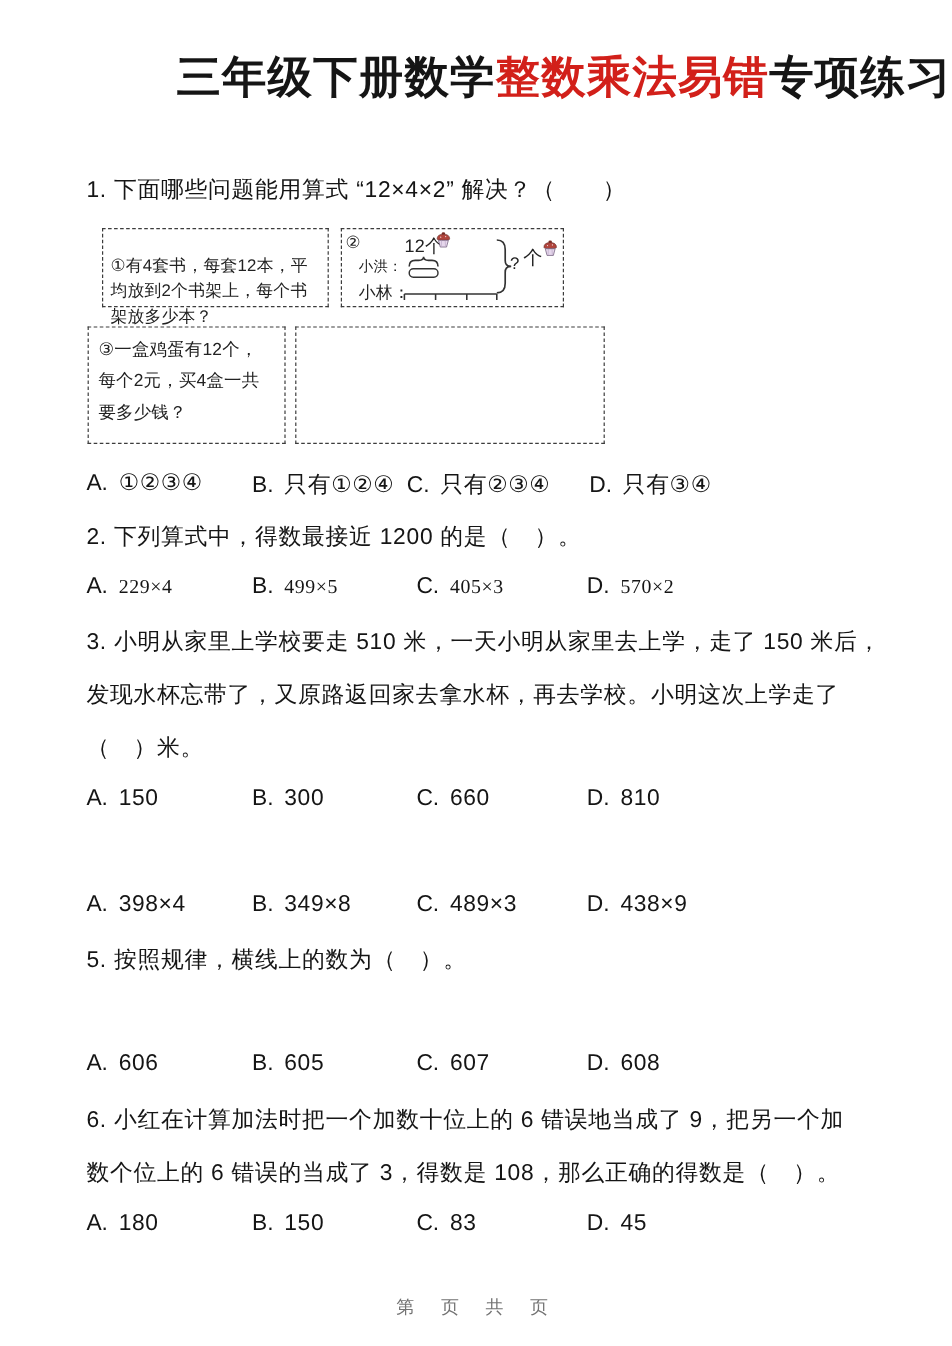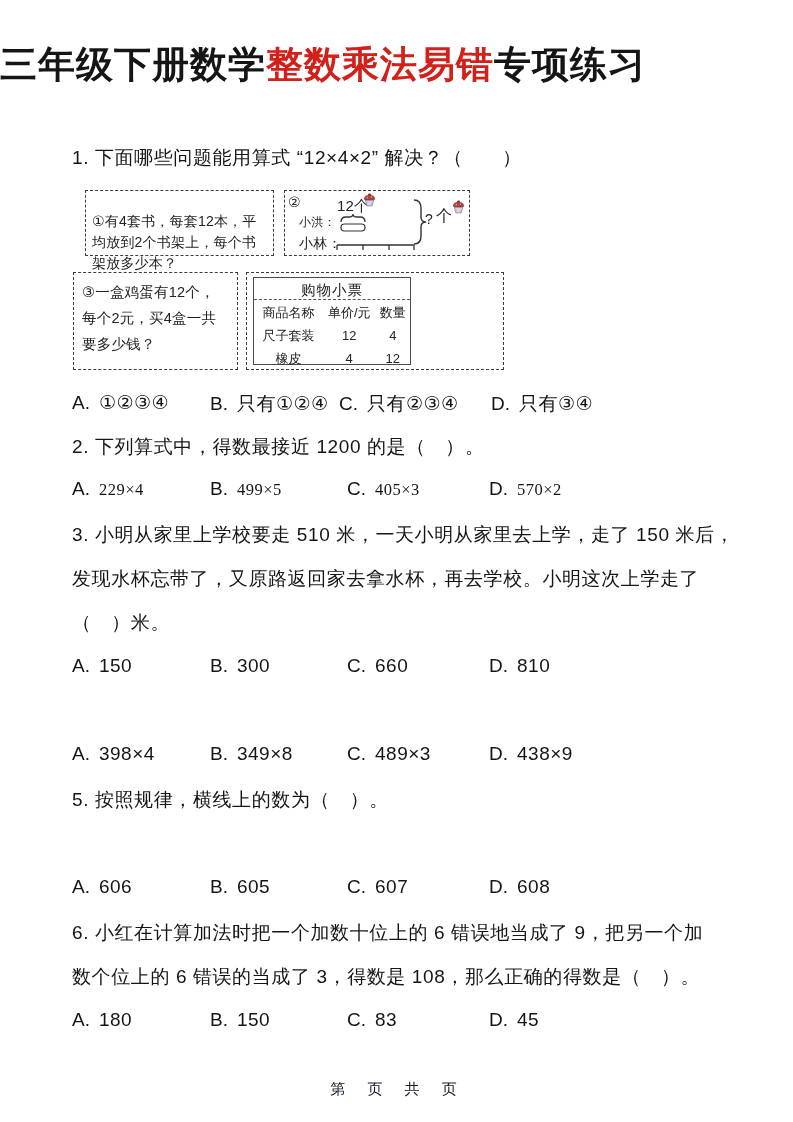--- a/index.html
+++ b/index.html
@@ -1,21 +1,21 @@
 <!DOCTYPE html>
 <html><head>
 <meta charset="utf-8">
 <style>
   html,body{margin:0;padding:0;background:#ffffff;}
   .page{
     position:relative;width:793px;height:1122px;background:#ffffff;overflow:hidden;
     font-family:"Liberation Sans","DejaVu Sans",sans-serif;color:#151515;
   }
   .title{
-    position:absolute;top:40px;left:0;width:100%;text-align:left;
+    position:absolute;top:40px;left:0;width:100%;text-align:right;
     font-size:37px;font-weight:900;letter-spacing:1px;white-space:nowrap;margin:0;
   }
   .title .red{color:#d2201a;}
   .line{
     position:absolute;left:72px;font-size:19px;letter-spacing:0.6px;white-space:nowrap;
   }
   
   .dbox{
     position:absolute;border:1.6px dashed #3c3c3c;box-sizing:border-box;
     font-size:14px;line-height:21px;letter-spacing:0.2px;color:#222;
@@ -58,21 +58,21 @@
     position:absolute;left:72px;display:grid;grid-template-columns:138px 137px 142px auto;
     font-size:19px;white-space:nowrap;
   }
   .opts-q1{grid-template-columns:138px 129px 152px auto;}
   .opt{display:flex;gap:9px;align-items:baseline;}
   .opt b{font-weight:normal;}
   .opt i{font-style:normal;letter-spacing:0.5px;}
   .opts-serif .opt i{font-family:"Liberation Serif","DejaVu Serif",serif;font-size:16.5px;}
   .footer{
     position:absolute;top:1080px;left:0;width:100%;text-align:center;
-    font-size:15px;letter-spacing:6px;word-spacing:6px;color:#0f172a;
+    font-size:15px;letter-spacing:6px;word-spacing:6px;color:#737373;
   }
 </style>
 </head>
 <body>
 
 <div class="page">
 
   <h1 class="title"><span>三年级下册数学</span><span class="red">整数乘法易错</span><span>专项练习</span></h1>
 
   <div class="line" style="top:145px">1. 下面哪些问题能用算式 “12×4×2” 解决？（　　）</div>
@@ -106,47 +106,20 @@
       <circle cx="7" cy="7.5" r="0.7" fill="#f3dede"></circle>
         <circle cx="12.5" cy="6.8" r="0.7" fill="#f3dede"></circle>
       <path d="M4.5,11 L15.5,11 L13.5,18.5 L6.5,18.5 Z" fill="#e6d7ec" stroke="#6b5877" stroke-width="0.8"></path>
       <path d="M8,11.3 L7.6,18 M12,11.3 L12.4,18" stroke="#b9a6c6" stroke-width="0.7" fill="none"></path>
     </svg>
   </div>
 
   <div class="dbox box3">③一盒鸡蛋有12个，每个2元，买4盒一共要多少钱？</div>
 
   <div class="dbox box4">
-    <div class="receipt">
-      <div class="receipt-title">购物小票</div>
-      <table class="rtable">
-        <colgroup>
-            <col class="c1">
-            <col class="c2">
-            <col class="c3">
-          </colgroup>
-        <tbody>
-            <tr>
-          <td>商品名称</td>
-          <td>单价/元</td>
-          <td>数量</td>
-        </tr>
-        <tr>
-          <td>尺子套装</td>
-          <td>12</td>
-          <td>4</td>
-        </tr>
-        <tr>
-          <td>橡皮</td>
-          <td>4</td>
-          <td>12</td>
-        </tr>
-      </tbody>
-        </table>
-    </div>
   </div>
 
   <div class="opts opts-q1" style="top:391px">
     <span class="opt">
         <b>A.</b>
         <i>①②③④</i>
       </span>
     <span class="opt">
         <b>B.</b>
         <i>只有①②④</i>

